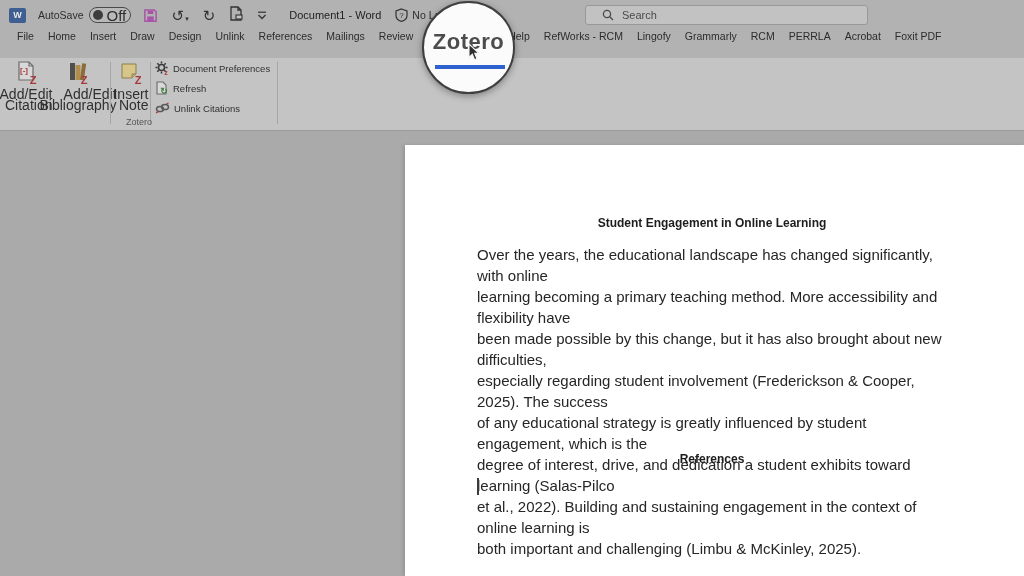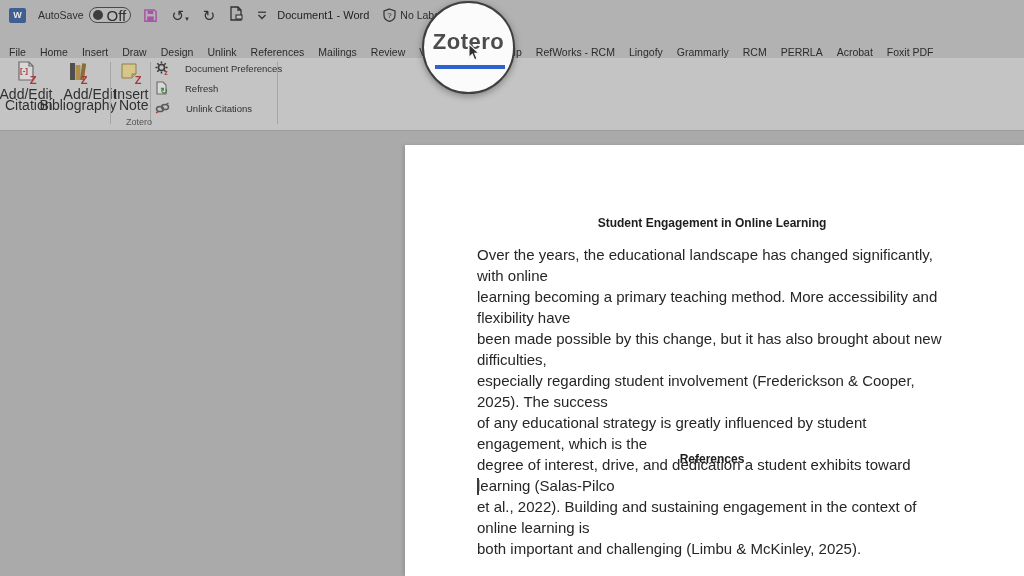--- a/index.html
+++ b/index.html
@@ -12,39 +12,39 @@
   .autosave { display:flex; align-items:center; gap:5px; margin-left:12px; }
   .autosave-label { font-size:10.5px; color:#2e2e2e;text-align:center; }
   .toggle { width:42px; height:16px; border:1.5px solid #4a4a4a; border-radius:9px; display:flex; align-items:center; background:#b9b9b9; }
   .toggle-knob { width:10px; height:10px; border-radius:50%; background:#3d3d3d; margin-left:3px; }
   .toggle-state { font-size:15px; color:#2e2e2e; margin-left:4px; }
   .qat { display:flex; align-items:center; gap:14px; margin-left:12px; color:#333; }
   .qat .glyph { font-size:15px; line-height:1; color:#333; }
   .save-svg { display:block; }
   .undo-wrap { display:flex; align-items:flex-end; gap:1px; }
   .mini-chevron { font-size:7px; color:#333; }
-  .doc-title { font-size:11px; color:#1f1f1f; margin-left:10px; white-space:nowrap; }
+  .doc-title { font-size:11px; color:#1f1f1f; margin-left:22px; white-space:nowrap; }
   .label-badge { display:flex; align-items:center; gap:4px; margin-left:14px; }
   .label-badge .txt { font-size:10.5px; color:#2e2e2e; }
   .searchbox { position:absolute; left:585px; top:5px; width:283px; height:20px; background:#c2c2c2; border:1px solid #989898; border-radius:3px; display:flex; align-items:center; padding-left:16px; gap:8px; }
   .searchbox input { border:none; background:transparent; outline:none; font-size:11px; color:#3a3a3a; font-family:"Liberation Sans",sans-serif; width:200px; }
   .searchbox input::placeholder { color:#4a4a4a; opacity:1; }
 
   
-  .tabrow { position:absolute; left:0; top:30px; width:1024px; height:28px; background:#b2b2b2; display:flex; align-items:flex-end; padding-left:2px; }
+  .tabrow { position:absolute; left:0; top:30px; width:1024px; height:28px; background:#b2b2b2; display:flex; align-items:flex-start; padding-left:10px; }
   .tab { font-size:10.5px; color:#2c2c2c; padding:0 7px; white-space:nowrap; cursor:default; }
 
   
   .ribbon { position:absolute; left:0; top:58px; width:1024px; height:73px; background:#c4c4c4; border-bottom:1px solid #9b9b9b; }
   .zgroup { position:absolute; left:0; top:0; width:278px; height:72px; }
   .bigbtn { position:absolute; top:2px; width:48px; height:56px; display:flex; flex-direction:column; align-items:center; }
   .bigbtn .lbl { font-size:14px; color:#303030; text-align:right; white-space:pre-line; line-height:11px; margin-top:3px; }
   .vsep { position:absolute; top:4px; width:1px; height:62px; background:#a5a5a5; }
   .smallcol { position:absolute; left:155px; top:3px; display:flex; flex-direction:column; gap:6px; }
-  .smallbtn { display:flex; align-items:center; gap:16px; height:14px; }
+  .smallbtn { display:flex; align-items:center; gap:4px; height:14px; }
   .smallbtn .lbl { font-size:9.5px; color:#303030; white-space:nowrap; }
   .group-label { position:absolute; left:0; top:59px; width:278px; text-align:center; font-size:9px; color:#555; }
 
   
   .workspace { position:absolute; left:0; top:131px; width:1024px; height:445px; background:#aaaaaa; }
   .page { position:absolute; left:405px; top:14px; width:619px; height:431px; background:#ffffff; box-shadow:-2px 0 3px rgba(0,0,0,0.12); }
   .doc-heading { position:absolute; left:72px; width:470px; text-align:center; font-size:12px; font-weight:bold; color:#1d1d1d; }
   .doc-body { position:absolute; left:72px; top:99px; width:478px; font-size:15px; color:#262626; line-height:21px; white-space:pre-line; }
   .caret { position:absolute; left:72px; top:333px; width:1.5px; height:17px; background:#3a3a3a; }
 
@@ -99,20 +99,27 @@
   <span class="doc-title">Document1  -  Word</span>
 
   <div class="label-badge">
     <svg width="13" height="14" viewBox="0 0 13 14">
       <path d="M6.5 1 L12 3 V7.5 C12 10.5 9.5 12.5 6.5 13.3 C3.5 12.5 1 10.5 1 7.5 V3 Z" fill="none" stroke="#333" stroke-width="1.2"></path>
       <text x="6.5" y="9.5" font-size="8" text-anchor="middle" fill="#333">?</text>
     </svg>
     <span class="txt">No Label</span>
   </div>
 
+  <div class="searchbox">
+    <svg width="12" height="12" viewBox="0 0 12 12">
+      <circle cx="5" cy="5" r="3.6" fill="none" stroke="#4a4a4a" stroke-width="1.3"></circle>
+      <line x1="7.8" y1="7.8" x2="11" y2="11" stroke="#4a4a4a" stroke-width="1.3"></line>
+    </svg>
+    <input type="text" placeholder="Search" style="">
+  </div>
 </div>
 
 <div class="tabrow">
   <span class="tab">File</span>
   <span class="tab">Home</span>
   <span class="tab">Insert</span>
   <span class="tab">Draw</span>
   <span class="tab">Design</span>
   <span class="tab">Unlink</span>
   <span class="tab">References</span>

